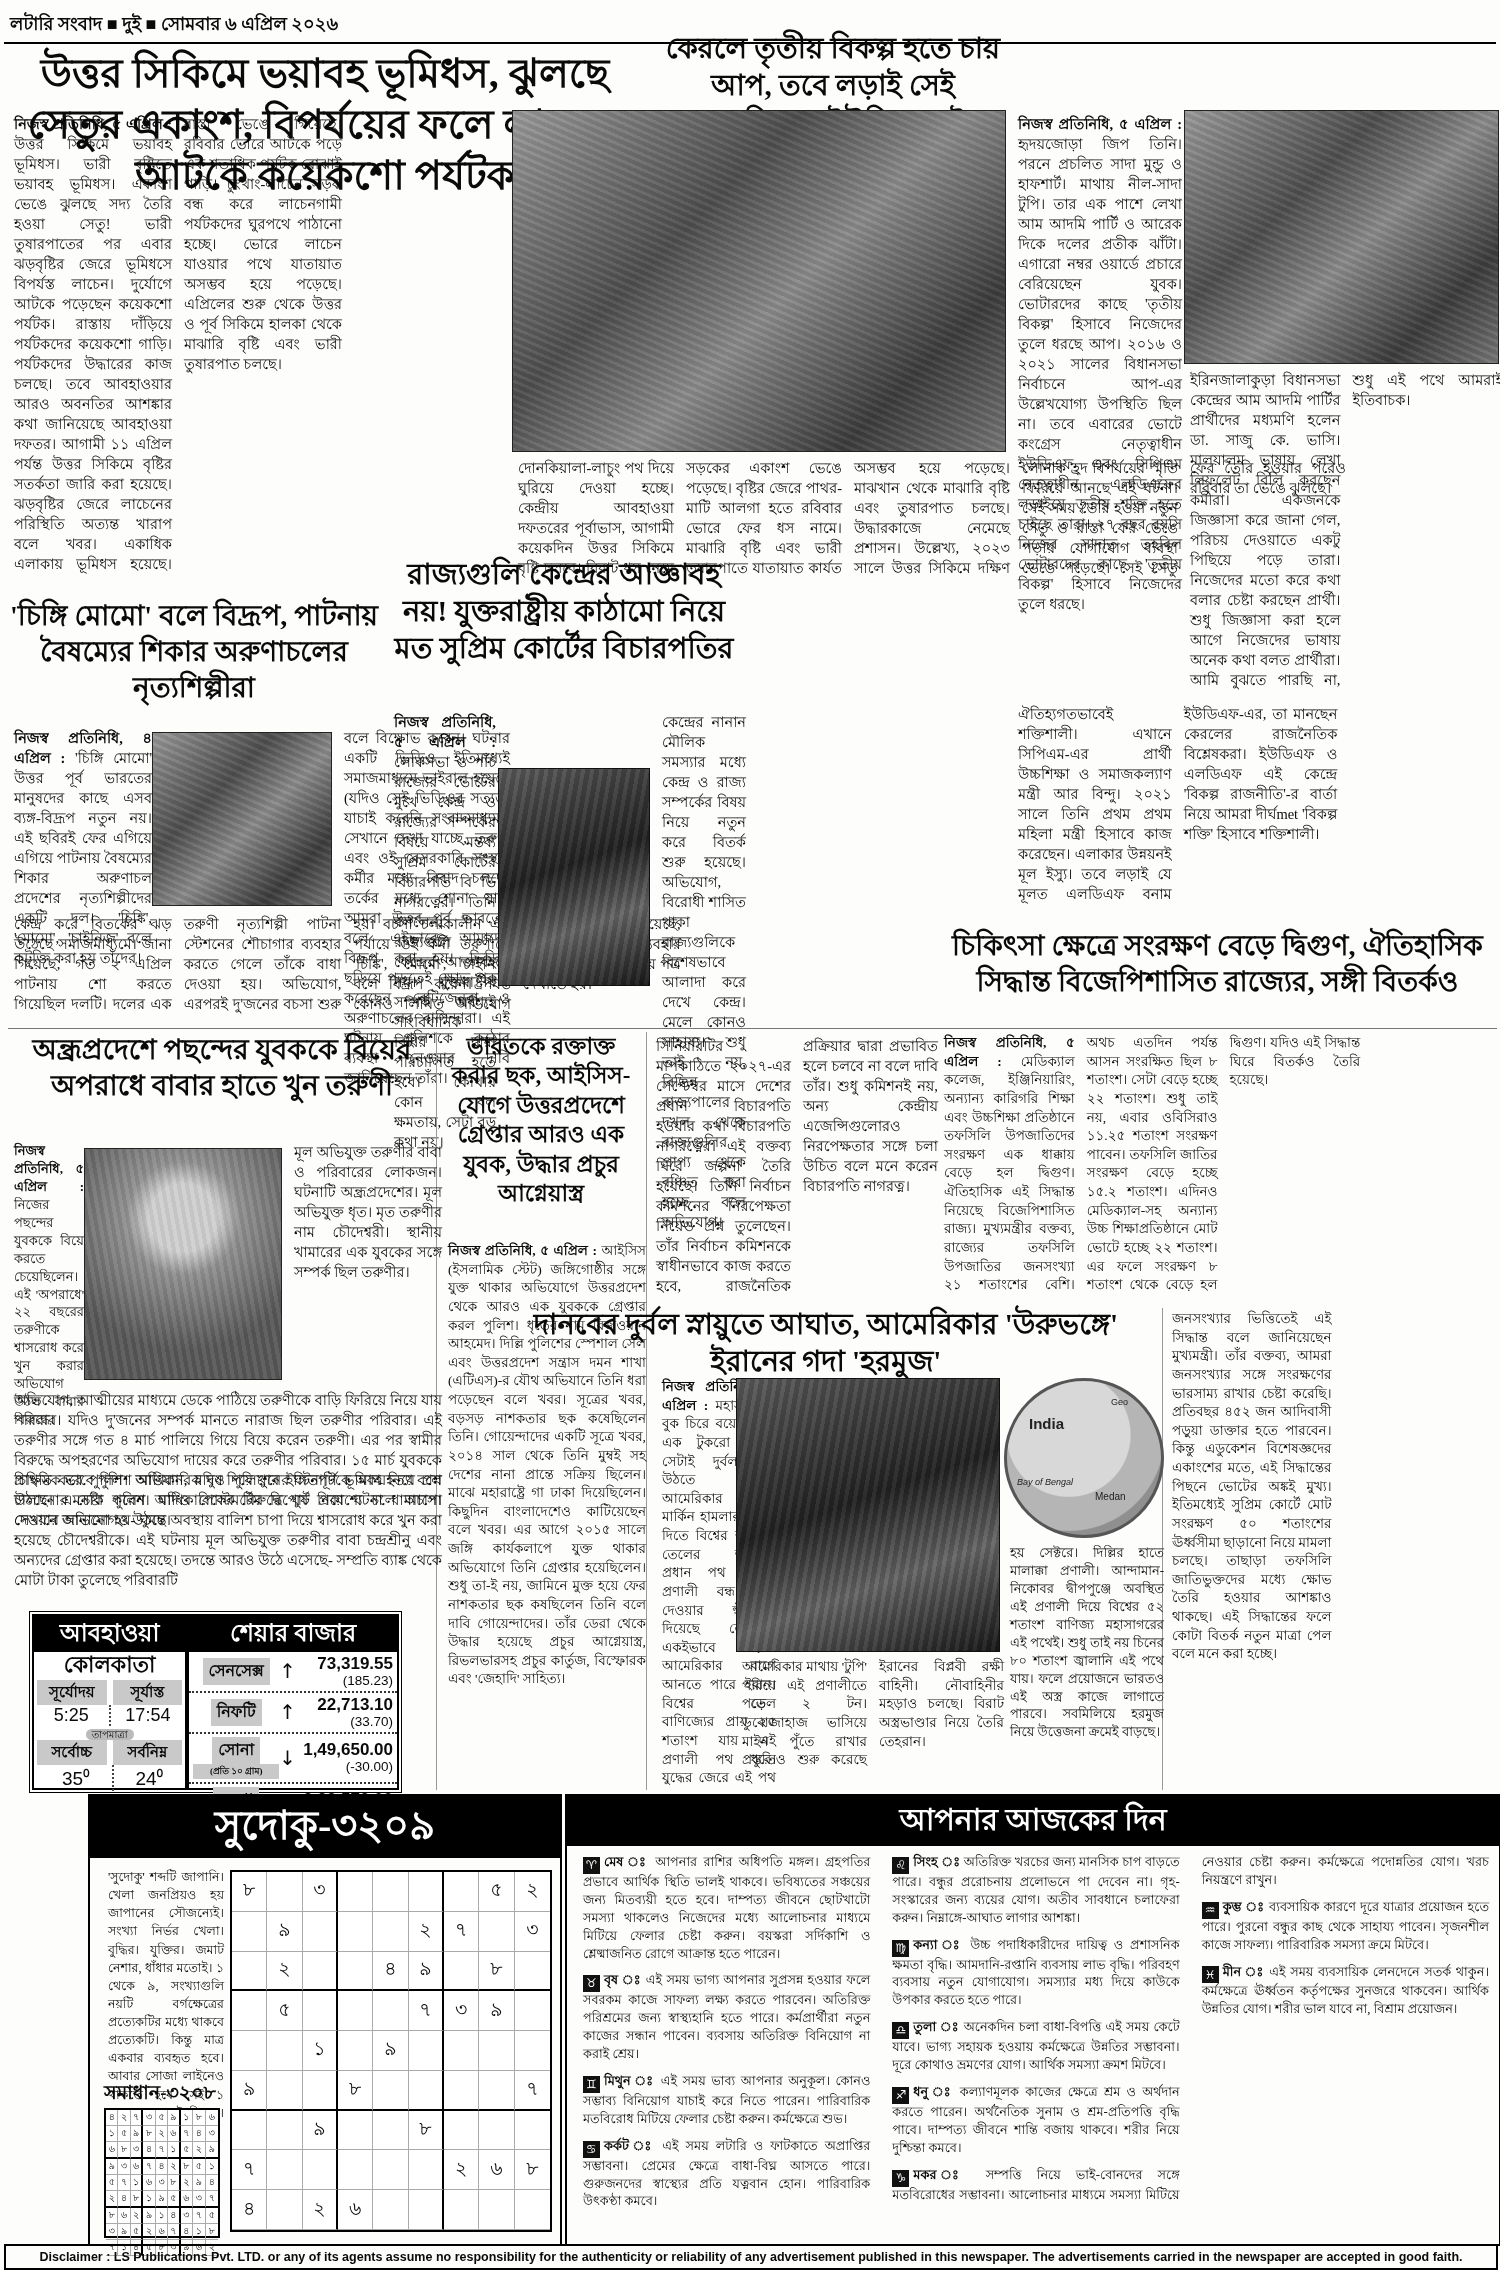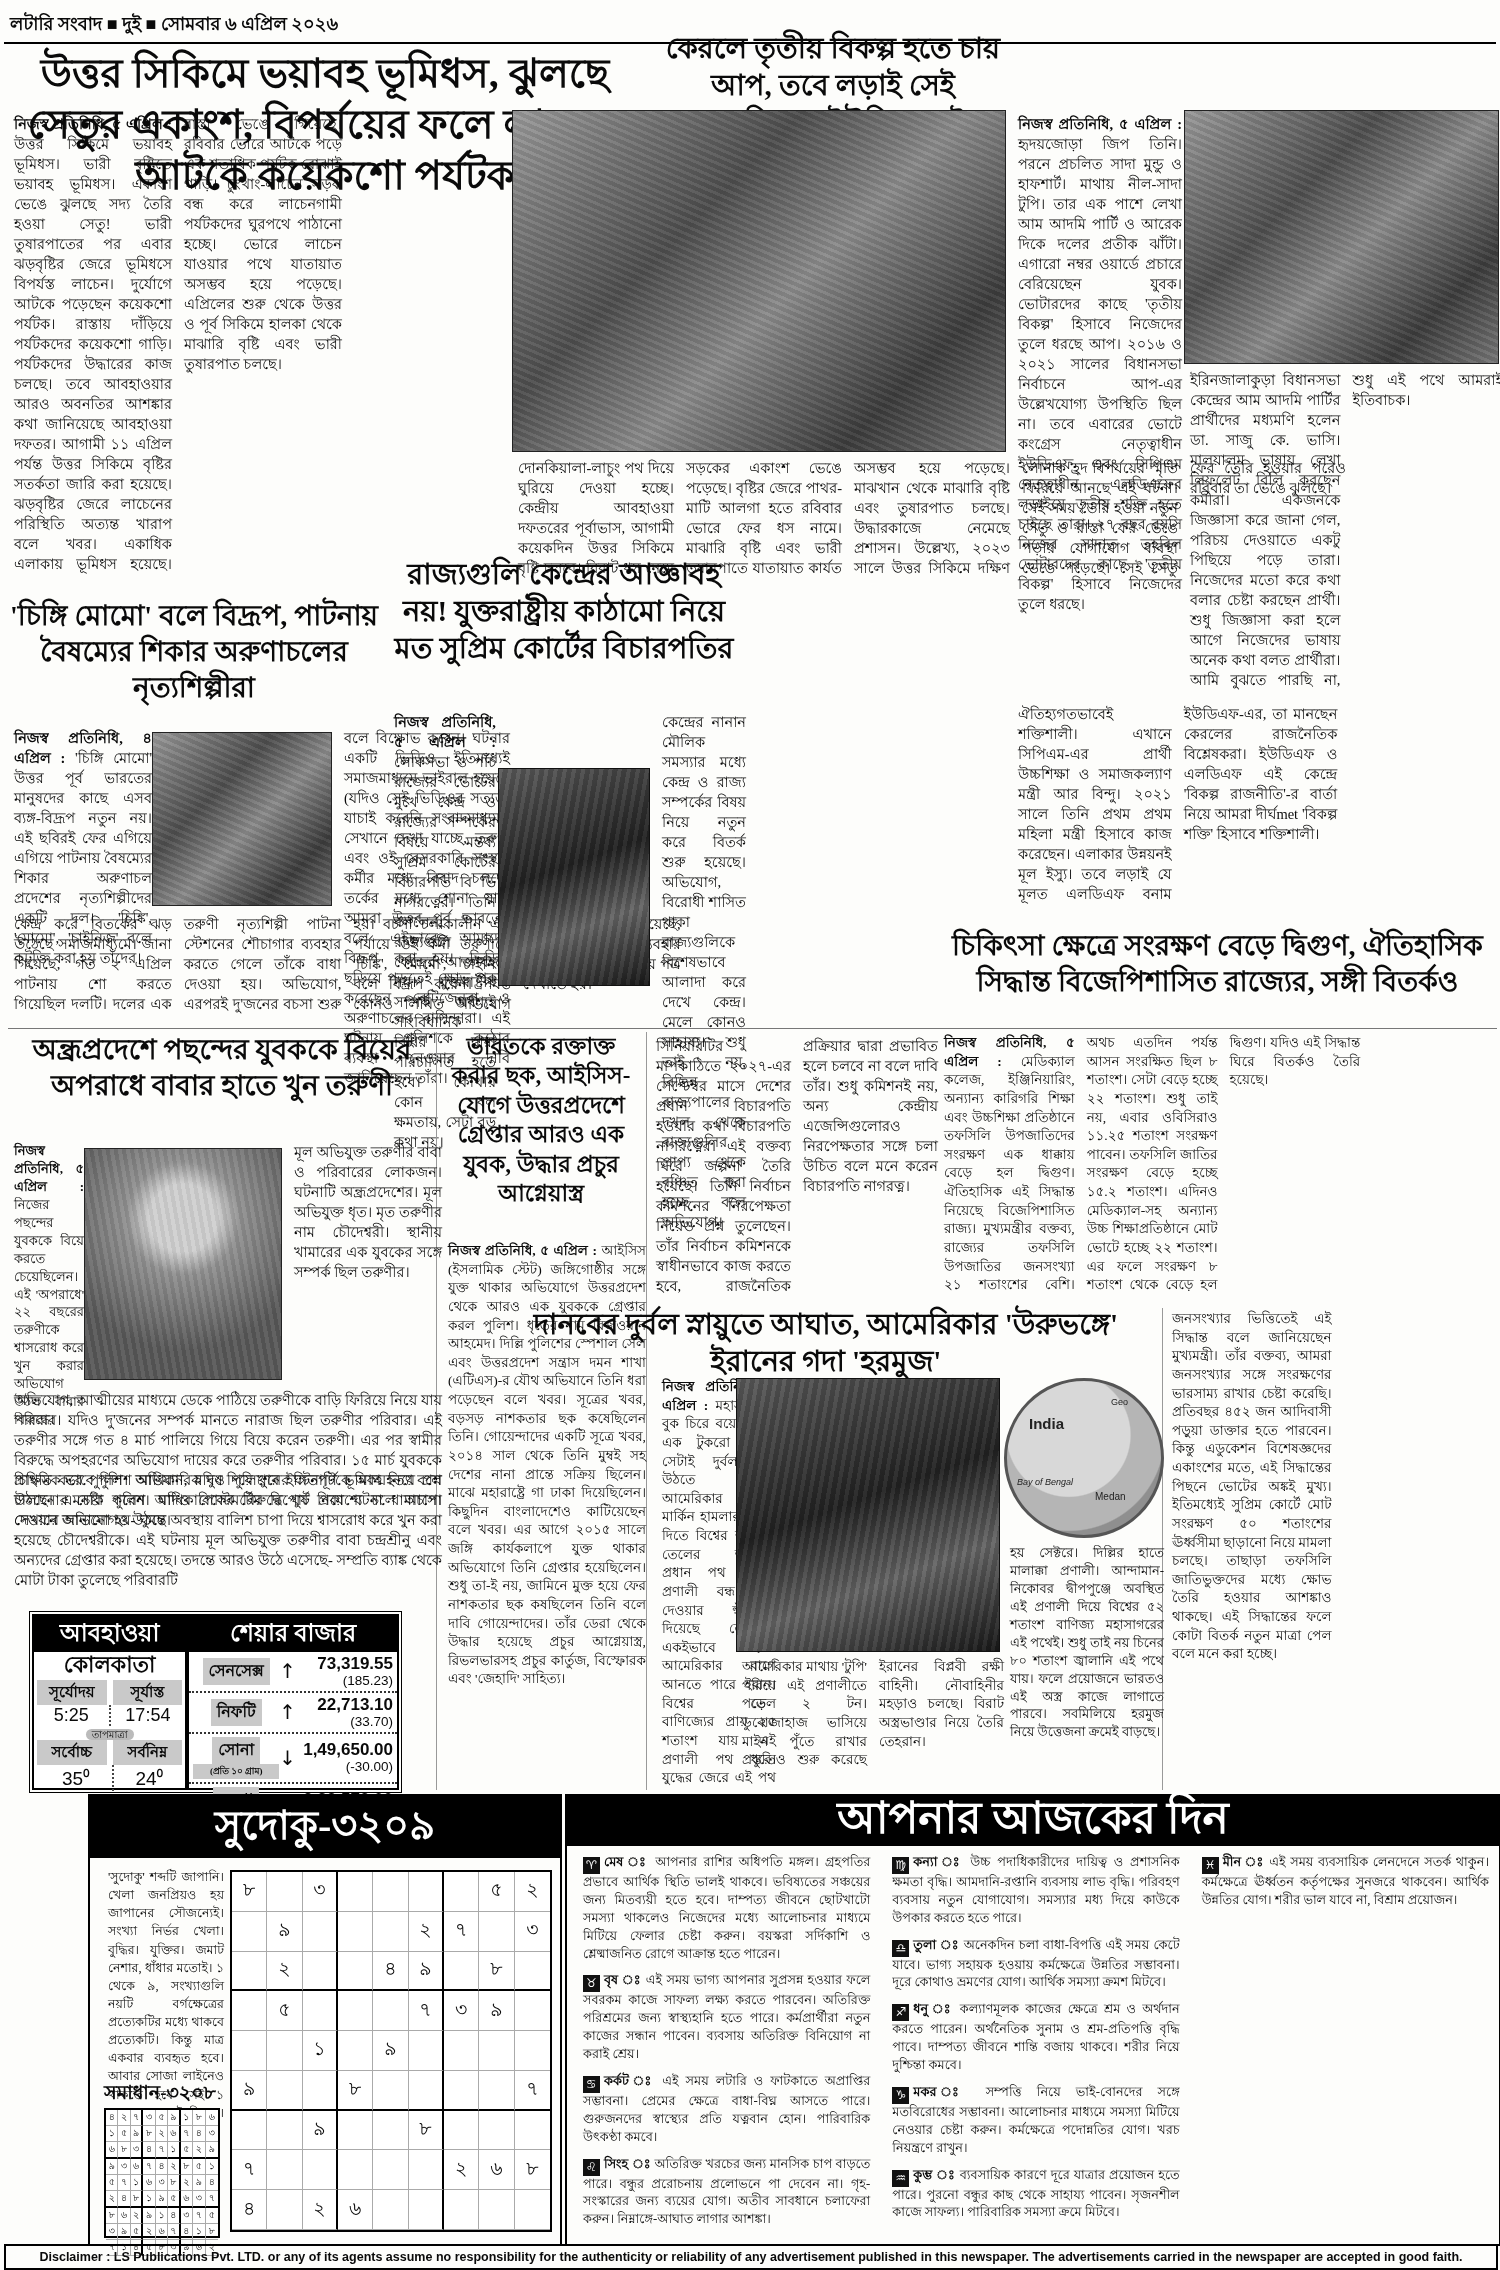--- a/index.html
+++ b/index.html
@@ -374,24 +374,25 @@
         <div class="scell">৬</div>
         <div class="scell"></div>
         <div class="scell br"></div>
         <div class="scell"></div>
         <div class="scell"></div>
         <div class="scell"></div>
       </div>
   </div>
 
   <div class="abs" style="left:565px;top:1794px;width:932px;height:448px;border:2px solid #000;">
-    <div class="blackbar" style="height:50px;font-size:44px;">আপনার আজকের দিন</div>
+    <div class="blackbar" style="height:50px;font-size:30px;">আপনার আজকের দিন</div>
     <div class="cols3" style="padding:8px 10px;height:380px;font-size:12.8px;line-height:1.4;column-gap:16px;">
         <div class="h-entry just"><span class="h-icon">♈</span><b>মেষ ঃ </b><span>আপনার রাশির অধিপতি মঙ্গল। গ্রহপতির প্রভাবে আর্থিক স্থিতি ভালই থাকবে। ভবিষ্যতের সঞ্চয়ের জন্য মিতব্যয়ী হতে হবে। দাম্পত্য জীবনে ছোটখাটো সমস্যা থাকলেও নিজেদের মধ্যে আলোচনার মাধ্যমে মিটিয়ে ফেলার চেষ্টা করুন। বয়স্করা সর্দিকাশি ও শ্লেষ্মাজনিত রোগে আক্রান্ত হতে পারেন।</span></div>
         <div class="h-entry just"><span class="h-icon">♉</span><b>বৃষ ঃ </b><span>এই সময় ভাগ্য আপনার সুপ্রসন্ন হওয়ার ফলে সবরকম কাজে সাফল্য লক্ষ্য করতে পারবেন। অতিরিক্ত পরিশ্রমের জন্য স্বাস্থ্যহানি হতে পারে। কর্মপ্রার্থীরা নতুন কাজের সন্ধান পাবেন। ব্যবসায় অতিরিক্ত বিনিয়োগ না করাই শ্রেয়।</span></div>
+        <div class="h-entry just"><span class="h-icon">♊</span><b>মিথুন ঃ </b><span>এই সময় ভাব্য আপনার অনুকূল। কোনও সম্ভাব্য বিনিয়োগ যাচাই করে নিতে পারেন। পারিবারিক মতবিরোধ মিটিয়ে ফেলার চেষ্টা করুন। কর্মক্ষেত্রে শুভ।</span></div>
         <div class="h-entry just"><span class="h-icon">♋</span><b>কর্কট ঃ </b><span>এই সময় লটারি ও ফাটকাতে অপ্রাপ্তির সম্ভাবনা। প্রেমের ক্ষেত্রে বাধা-বিঘ্ন আসতে পারে। গুরুজনদের স্বাস্থ্যের প্রতি যত্নবান হোন। পারিবারিক উৎকণ্ঠা কমবে।</span></div>
         <div class="h-entry just"><span class="h-icon">♌</span><b>সিংহ ঃ </b><span>অতিরিক্ত খরচের জন্য মানসিক চাপ বাড়তে পারে। বন্ধুর প্ররোচনায় প্রলোভনে পা দেবেন না। গৃহ-সংস্কারের জন্য ব্যয়ের যোগ। অতীব সাবধানে চলাফেরা করুন। নিম্নাঙ্গে-আঘাত লাগার আশঙ্কা।</span></div>
         <div class="h-entry just"><span class="h-icon">♍</span><b>কন্যা ঃ </b><span>উচ্চ পদাধিকারীদের দায়িত্ব ও প্রশাসনিক ক্ষমতা বৃদ্ধি। আমদানি-রপ্তানি ব্যবসায় লাভ বৃদ্ধি। পরিবহণ ব্যবসায় নতুন যোগাযোগ। সমস্যার মধ্য দিয়ে কাউকে উপকার করতে হতে পারে।</span></div>
         <div class="h-entry just"><span class="h-icon">♎</span><b>তুলা ঃ </b><span>অনেকদিন চলা বাধা-বিপত্তি এই সময় কেটে যাবে। ভাগ্য সহায়ক হওয়ায় কর্মক্ষেত্রে উন্নতির সম্ভাবনা। দূরে কোথাও ভ্রমণের যোগ। আর্থিক সমস্যা ক্রমশ মিটবে।</span></div>
         <div class="h-entry just"><span class="h-icon">♐</span><b>ধনু ঃ </b><span>কল্যাণমূলক কাজের ক্ষেত্রে শ্রম ও অর্থদান করতে পারেন। অর্থনৈতিক সুনাম ও শ্রম-প্রতিপত্তি বৃদ্ধি পাবে। দাম্পত্য জীবনে শান্তি বজায় থাকবে। শরীর নিয়ে দুশ্চিন্তা কমবে।</span></div>
         <div class="h-entry just"><span class="h-icon">♑</span><b>মকর ঃ </b><span>সম্পত্তি নিয়ে ভাই-বোনদের সঙ্গে মতবিরোধের সম্ভাবনা। আলোচনার মাধ্যমে সমস্যা মিটিয়ে নেওয়ার চেষ্টা করুন। কর্মক্ষেত্রে পদোন্নতির যোগ। খরচ নিয়ন্ত্রণে রাখুন।</span></div>
         <div class="h-entry just"><span class="h-icon">♒</span><b>কুম্ভ ঃ </b><span>ব্যবসায়িক কারণে দূরে যাত্রার প্রয়োজন হতে পারে। পুরনো বন্ধুর কাছ থেকে সাহায্য পাবেন। সৃজনশীল কাজে সাফল্য। পারিবারিক সমস্যা ক্রমে মিটবে।</span></div>
         <div class="h-entry just"><span class="h-icon">♓</span><b>মীন ঃ </b><span>এই সময় ব্যবসায়িক লেনদেনে সতর্ক থাকুন। কর্মক্ষেত্রে ঊর্ধ্বতন কর্তৃপক্ষের সুনজরে থাকবেন। আর্থিক উন্নতির যোগ। শরীর ভাল যাবে না, বিশ্রাম প্রয়োজন।</span></div>
       </div>
   </div>

